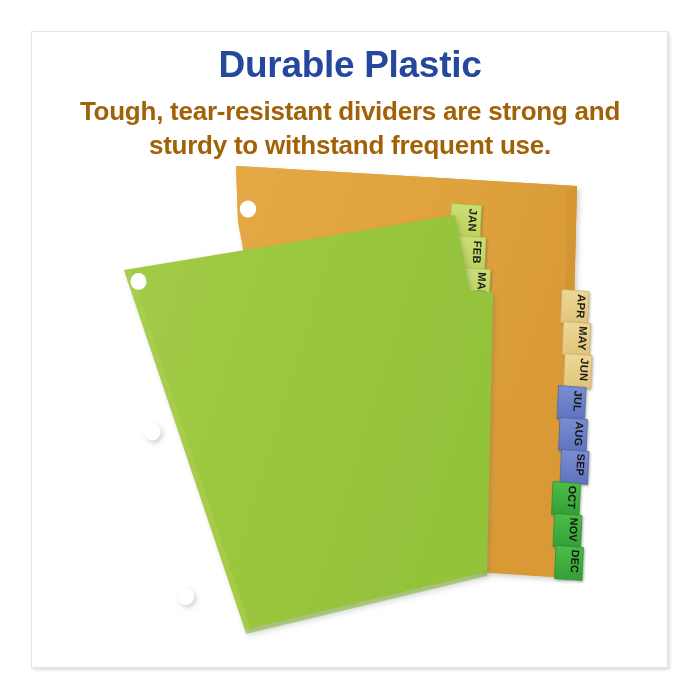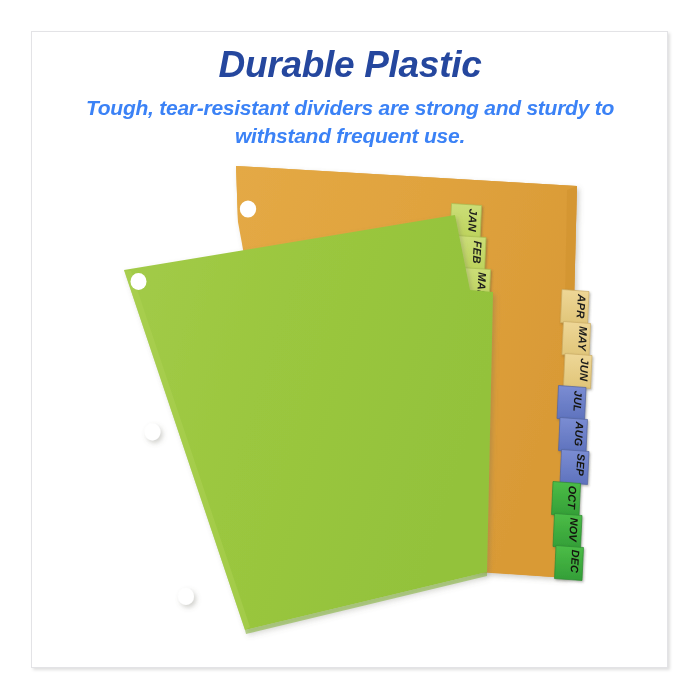--- a/index.html
+++ b/index.html
@@ -10,21 +10,20 @@
     height: 700px;
     overflow: hidden;
     font-family: "Liberation Sans", sans-serif;
   }
 
   #stage {
     position: relative;
     width: 680px;
     height: 700px;
     background: #ffffff;
-    font-style: italic;
   }
 
   
   #frame {
     position: absolute;
     left: 31px;
     top: 31px;
     width: 637px;
     height: 637px;
     background: #ffffff;
@@ -55,22 +54,22 @@
     font-size: 37px;
     letter-spacing: -0.3px;
     color: #25479e;
     line-height: 1.05;
     margin: 0;
   }
 
   #subtitle {
     font-family: "Liberation Sans", sans-serif;
     font-weight: bold;
-    font-size: 21px;
-    color: #3b82f6;
+    font-size: 26px;
+    color: #a16207;
     line-height: 1.32;
     margin: 9px 0 0 0;
     letter-spacing: -0.25px;
   }
 
   
   #art {
     position: absolute;
     left: 0;
     top: 0;

